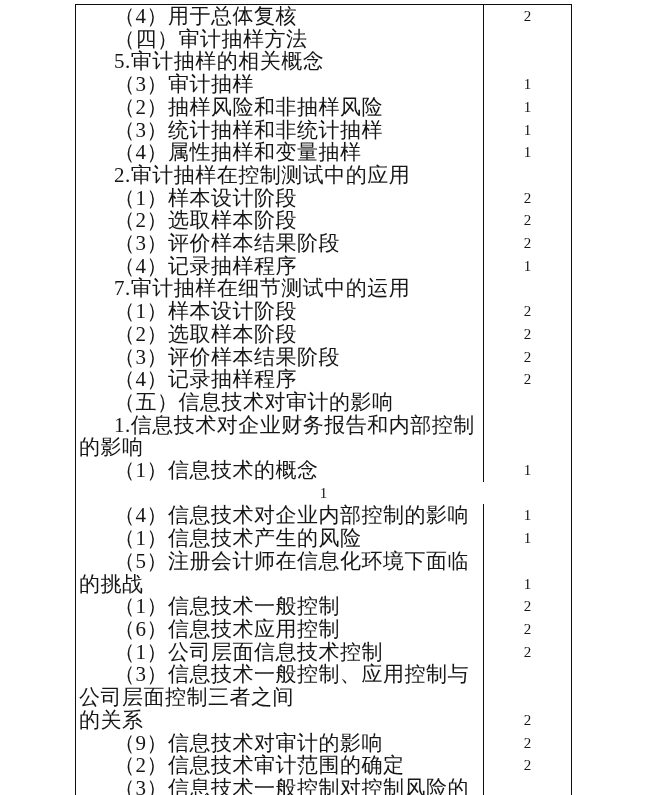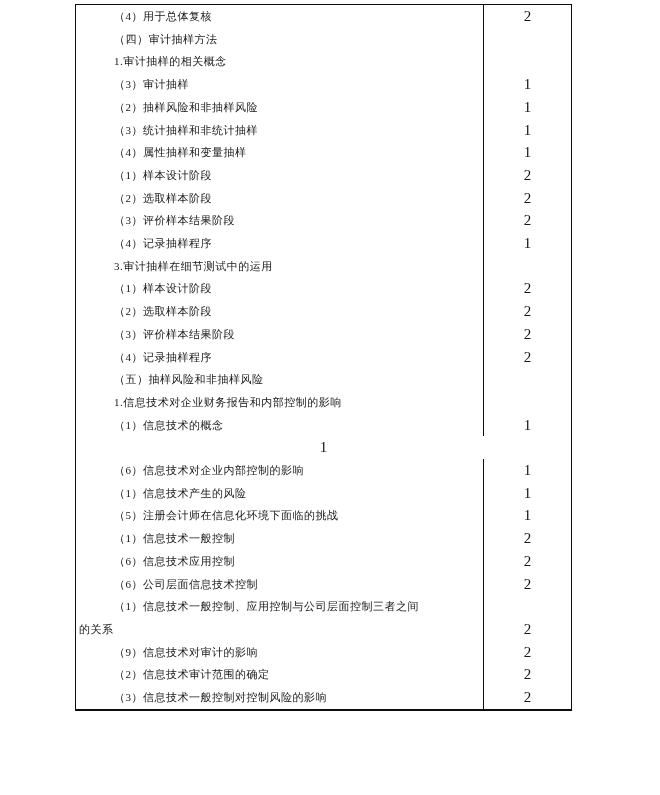--- a/index.html
+++ b/index.html
@@ -27,21 +27,21 @@
   }
   .t-row {
     display: flex;
     align-items: stretch;
   }
   .cell-topic {
     width: 408px;
     box-sizing: border-box;
     border-right: 1px solid #0d0d0d;
     padding: 0 6px 0 3px;
-    font-size: 11px;
+    font-size: 21px;
     line-height: 22.7px;
     text-indent: 35px;
     white-space: pre-wrap;
     letter-spacing: 0.5px;
   }
   .cell-score {
     flex: 1;
     display: flex;
     align-items: flex-end;
     justify-content: center;
@@ -55,116 +55,120 @@
 <div class="syllabus-table" id="table-root">
     <div class="t-row">
       <div class="cell-topic">（4）用于总体复核</div>
       <div class="cell-score">2</div>
     </div>
     <div class="t-row">
       <div class="cell-topic">（四）审计抽样方法</div>
       <div class="cell-score"></div>
     </div>
     <div class="t-row">
-      <div class="cell-topic">1.审计抽样的相关概念</div>
+      <div class="cell-topic">5.审计抽样的相关概念</div>
       <div class="cell-score"></div>
     </div>
     <div class="t-row">
       <div class="cell-topic">（3）审计抽样</div>
       <div class="cell-score">1</div>
     </div>
     <div class="t-row">
       <div class="cell-topic">（2）抽样风险和非抽样风险</div>
       <div class="cell-score">1</div>
     </div>
     <div class="t-row">
       <div class="cell-topic">（3）统计抽样和非统计抽样</div>
       <div class="cell-score">1</div>
     </div>
     <div class="t-row">
       <div class="cell-topic">（4）属性抽样和变量抽样</div>
       <div class="cell-score">1</div>
     </div>
     <div class="t-row">
+      <div class="cell-topic">2.审计抽样在控制测试中的应用</div>
+      <div class="cell-score"></div>
+    </div>
+    <div class="t-row">
       <div class="cell-topic">（1）样本设计阶段</div>
       <div class="cell-score">2</div>
     </div>
     <div class="t-row">
       <div class="cell-topic">（2）选取样本阶段</div>
       <div class="cell-score">2</div>
     </div>
     <div class="t-row">
       <div class="cell-topic">（3）评价样本结果阶段</div>
       <div class="cell-score">2</div>
     </div>
     <div class="t-row">
       <div class="cell-topic">（4）记录抽样程序</div>
       <div class="cell-score">1</div>
     </div>
     <div class="t-row">
-      <div class="cell-topic">3.审计抽样在细节测试中的运用</div>
+      <div class="cell-topic">7.审计抽样在细节测试中的运用</div>
       <div class="cell-score"></div>
     </div>
     <div class="t-row">
       <div class="cell-topic">（1）样本设计阶段</div>
       <div class="cell-score">2</div>
     </div>
     <div class="t-row">
       <div class="cell-topic">（2）选取样本阶段</div>
       <div class="cell-score">2</div>
     </div>
     <div class="t-row">
       <div class="cell-topic">（3）评价样本结果阶段</div>
       <div class="cell-score">2</div>
     </div>
     <div class="t-row">
       <div class="cell-topic">（4）记录抽样程序</div>
       <div class="cell-score">2</div>
     </div>
     <div class="t-row">
-      <div class="cell-topic">（五）抽样风险和非抽样风险</div>
+      <div class="cell-topic">（五）信息技术对审计的影响</div>
       <div class="cell-score"></div>
     </div>
     <div class="t-row">
       <div class="cell-topic">1.信息技术对企业财务报告和内部控制的影响</div>
       <div class="cell-score"></div>
     </div>
     <div class="t-row">
       <div class="cell-topic">（1）信息技术的概念</div>
       <div class="cell-score">1</div>
     </div>
     <div class="t-row">
       <div class="cell-score">1</div>
     </div>
     <div class="t-row">
-      <div class="cell-topic">（6）信息技术对企业内部控制的影响</div>
+      <div class="cell-topic">（4）信息技术对企业内部控制的影响</div>
       <div class="cell-score">1</div>
     </div>
     <div class="t-row">
       <div class="cell-topic">（1）信息技术产生的风险</div>
       <div class="cell-score">1</div>
     </div>
     <div class="t-row">
       <div class="cell-topic">（5）注册会计师在信息化环境下面临的挑战</div>
       <div class="cell-score">1</div>
     </div>
     <div class="t-row">
       <div class="cell-topic">（1）信息技术一般控制</div>
       <div class="cell-score">2</div>
     </div>
     <div class="t-row">
       <div class="cell-topic">（6）信息技术应用控制</div>
       <div class="cell-score">2</div>
     </div>
     <div class="t-row">
-      <div class="cell-topic">（6）公司层面信息技术控制</div>
+      <div class="cell-topic">（1）公司层面信息技术控制</div>
       <div class="cell-score">2</div>
     </div>
     <div class="t-row">
-      <div class="cell-topic">（1）信息技术一般控制、应用控制与公司层面控制三者之间
+      <div class="cell-topic">（3）信息技术一般控制、应用控制与公司层面控制三者之间
 的关系</div>
       <div class="cell-score">2</div>
     </div>
     <div class="t-row">
       <div class="cell-topic">（9）信息技术对审计的影响</div>
       <div class="cell-score">2</div>
     </div>
     <div class="t-row">
       <div class="cell-topic">（2）信息技术审计范围的确定</div>
       <div class="cell-score">2</div>

